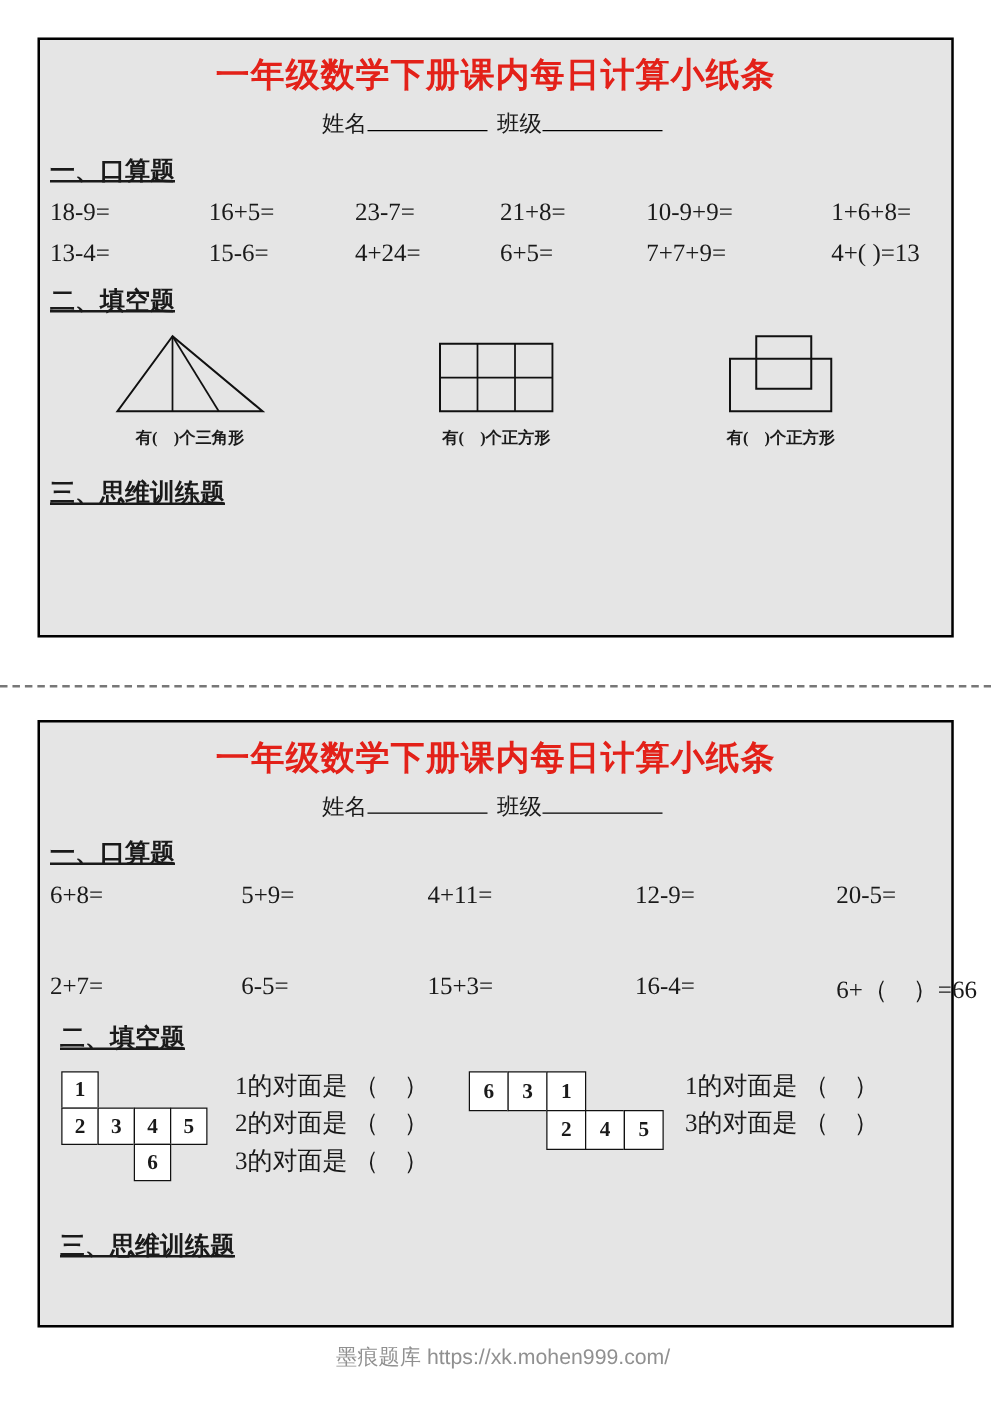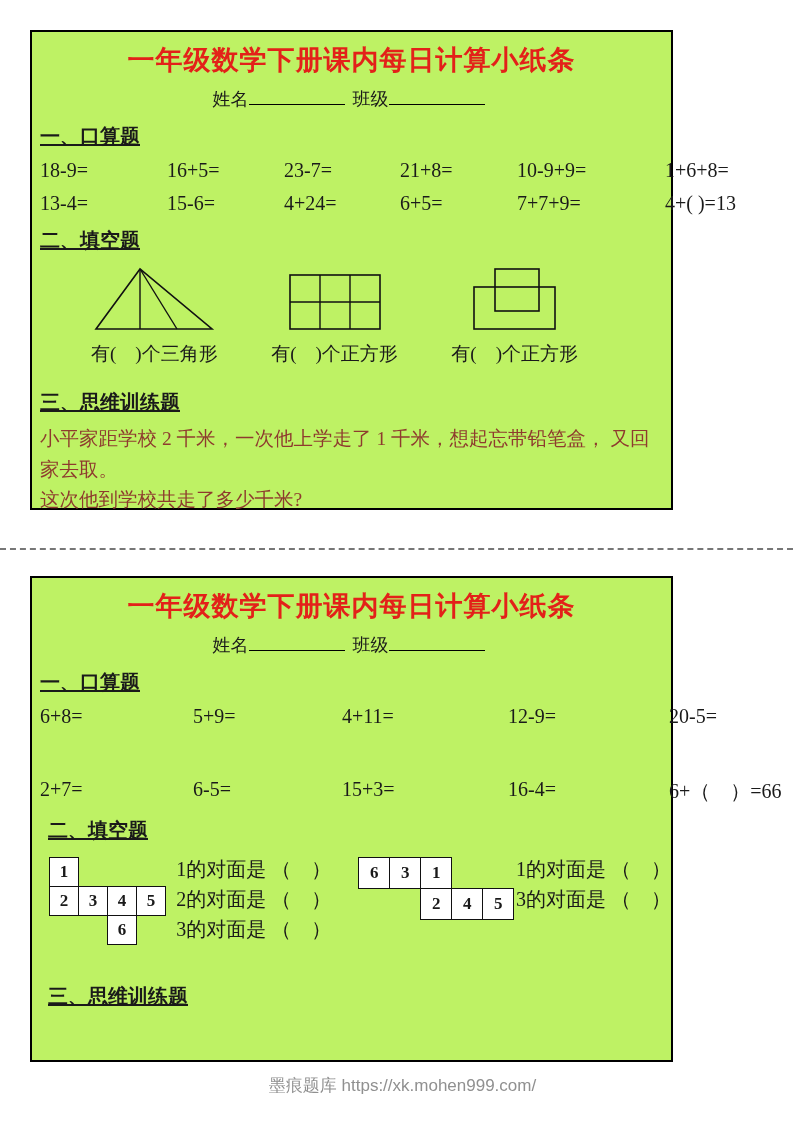--- a/index.html
+++ b/index.html
@@ -7,24 +7,24 @@
     padding: 0;
     background: #ffffff;
     width: 793px;
     height: 1122px;
     overflow: hidden;
     font-family: "Liberation Serif", "DejaVu Serif", serif;
     color: var(--ink, #1a1a1a);
   }
   .sheet {
     box-sizing: border-box;
-    width: 643px;
+    width: 733px;
     margin-left: 30px;
     border: 2px solid #000;
-    background: #bef264;
+    background: #e5e5e5;
     padding-top: 12px;
   }
   .s1 { margin-top: 30px; height: 480px; }
   .s2 { height: 486px; }
 
   .sheet-title {
     text-align: center;
     font-size: 27px;
     font-weight: 700;
     letter-spacing: 1px;
@@ -73,22 +73,22 @@
     align-items: flex-end;
     margin-top: 13px;
     padding: 0 93px 0 59px;
   }
   .fig {
     display: flex;
     flex-direction: column;
     align-items: center;
   }
   .fig-label {
-    font-weight: 400;
-    font-size: 19px;
+    font-weight: 700;
+    font-size: 13px;
     margin-top: 10px;
     white-space: nowrap;
   }
 
   .fill-row {
     display: flex;
     align-items: flex-start;
     margin: 10px 0 0 16px;
   }
   .net { position: relative; }
@@ -187,24 +187,20 @@
       <div class="fig">
         <svg width="86" height="64" viewBox="0 0 86 64">
           <rect x="2" y="20" width="81" height="42" fill="none" stroke="#111" stroke-width="1.6"></rect>
           <rect x="23" y="2" width="44" height="42" fill="none" stroke="#111" stroke-width="1.6"></rect>
         </svg>
         <div class="fig-label">有(　)个正方形</div>
       </div>
     </div>
 
     <div class="sec-head think-head">三、思维训练题</div>
-    <div class="think-text">
-      <div>小平家距学校 2 千米，一次他上学走了 1 千米，想起忘带铅笔盒， 又回家去取。</div>
-      <div>这次他到学校共走了多少千米?</div>
-    </div>
   </div>
 
   <div class="separator"></div>
 
   <div class="sheet s2">
     <div class="sheet-title">一年级数学下册课内每日计算小纸条</div>
 
     <div class="name-line">
       <span>姓名</span><span class="blank"></span><span class="cls">班级</span><span class="blank"></span>
     </div>

